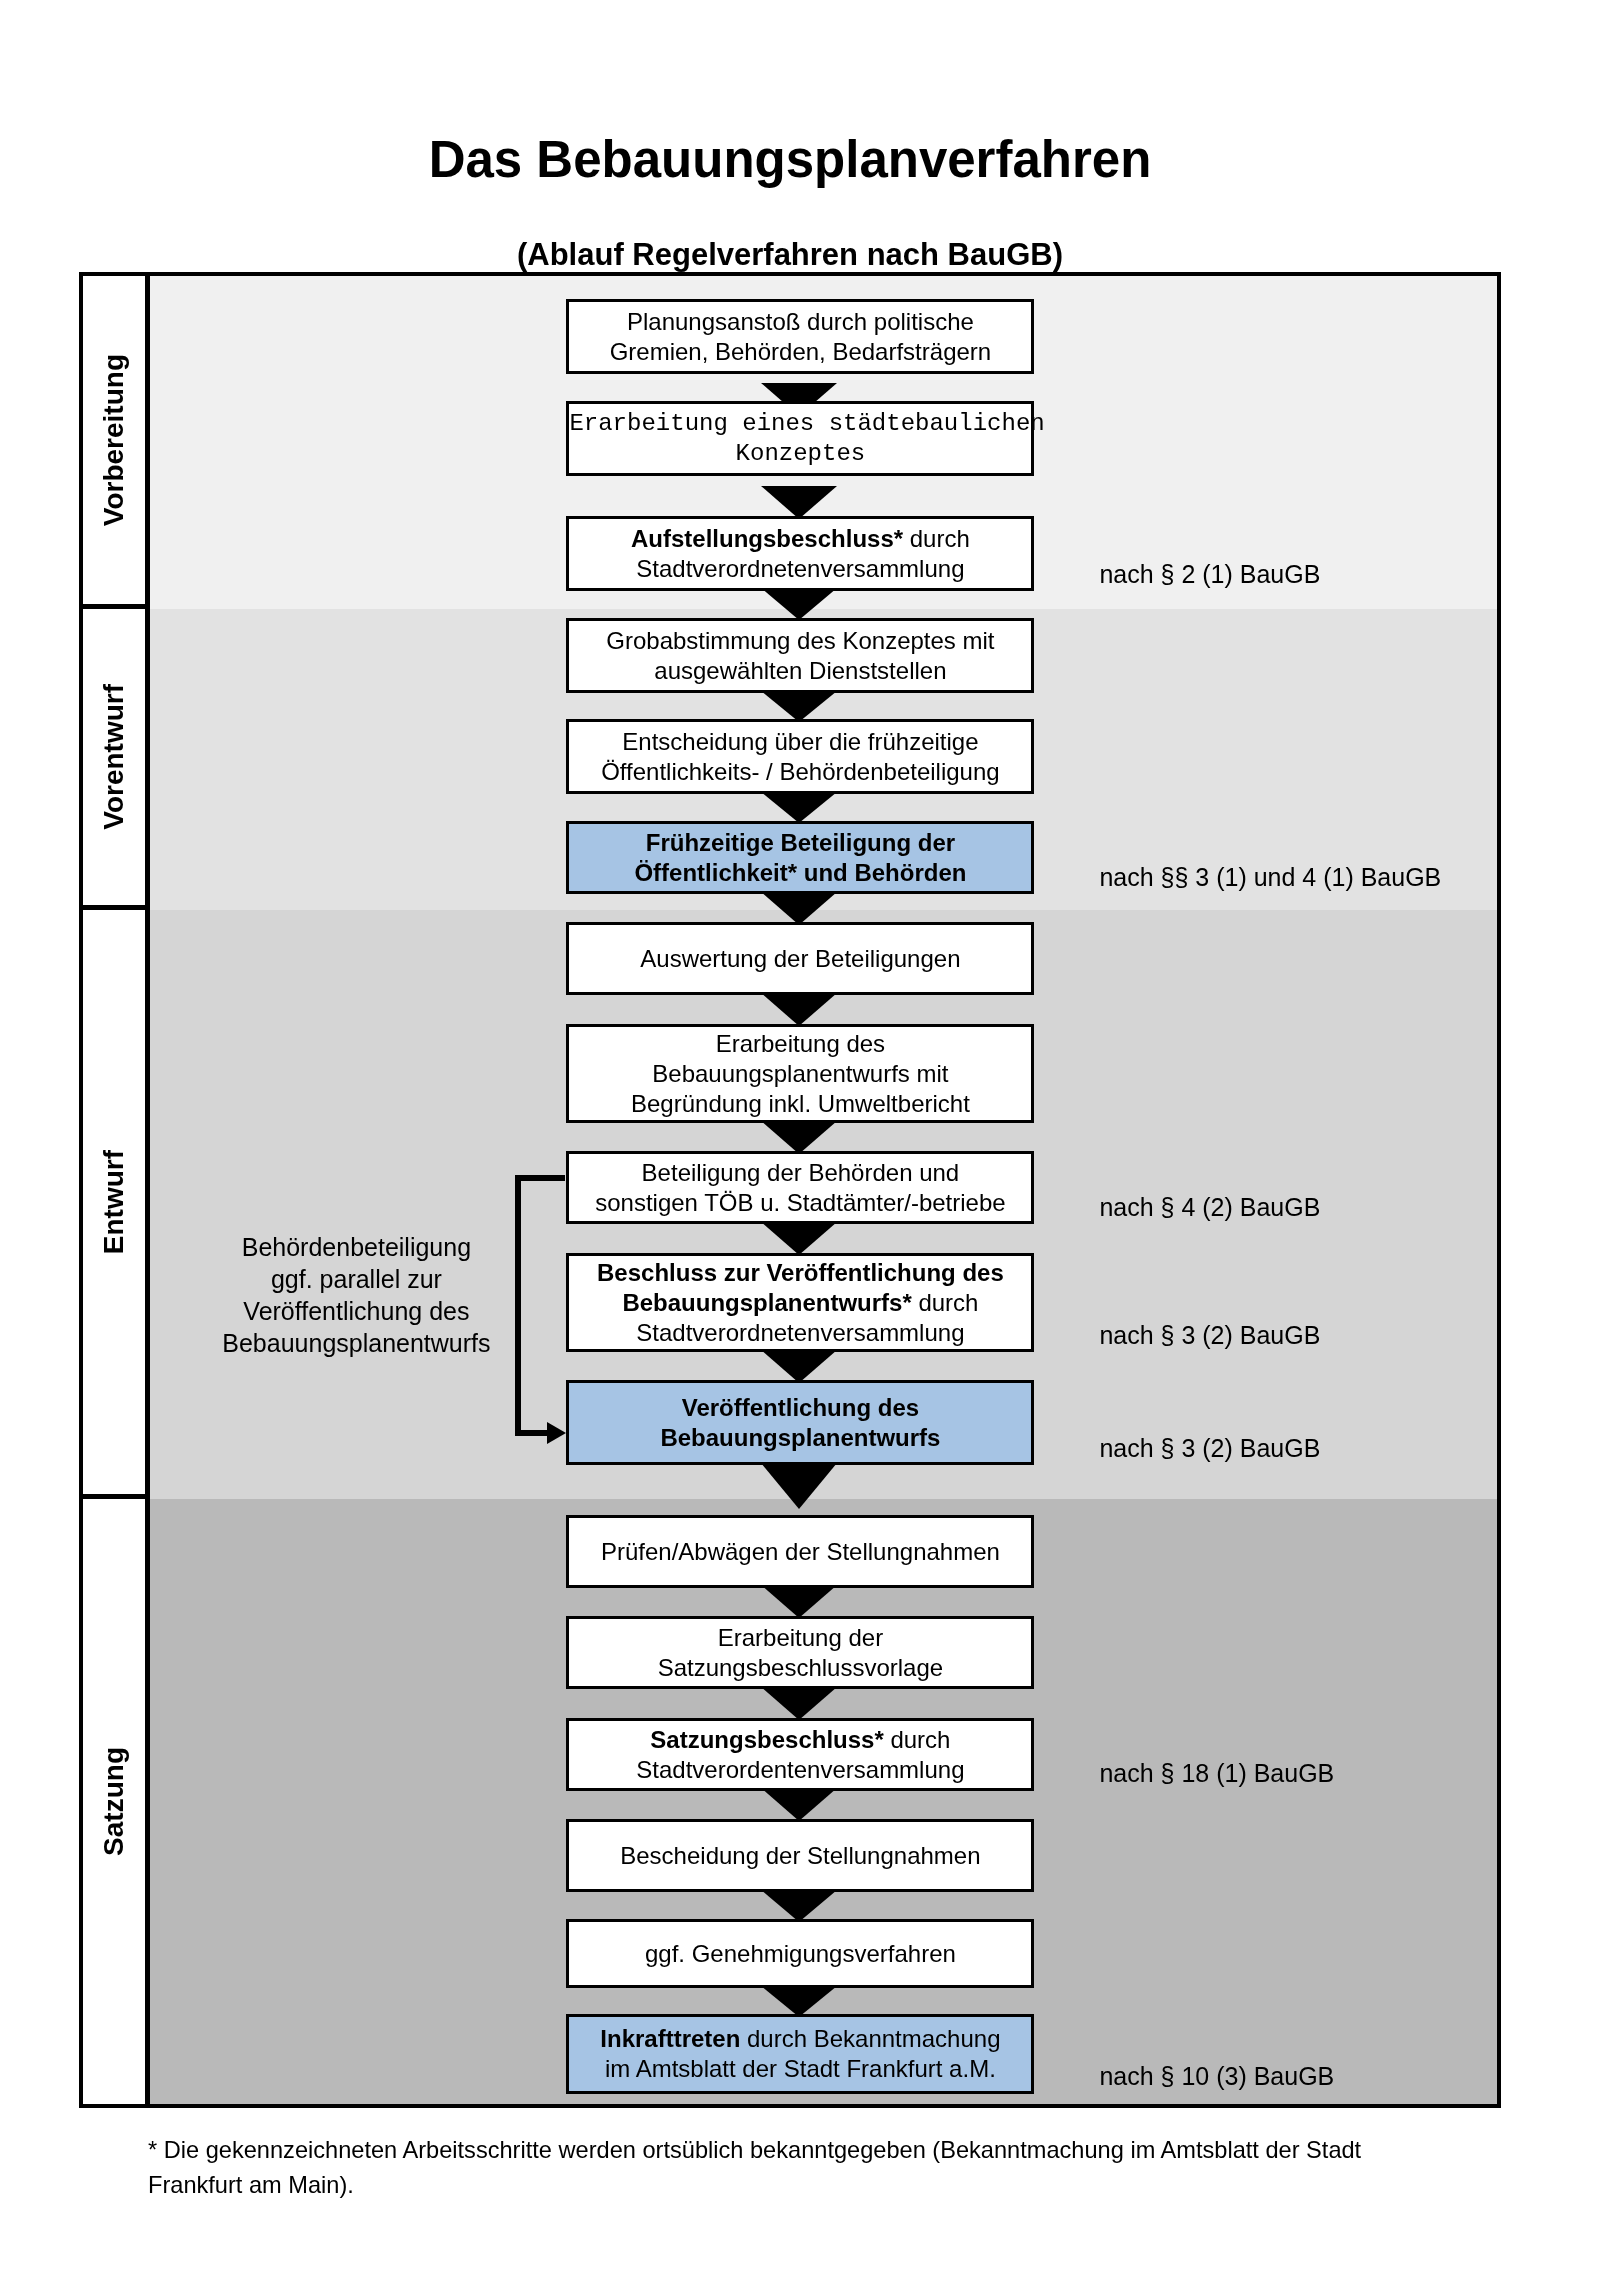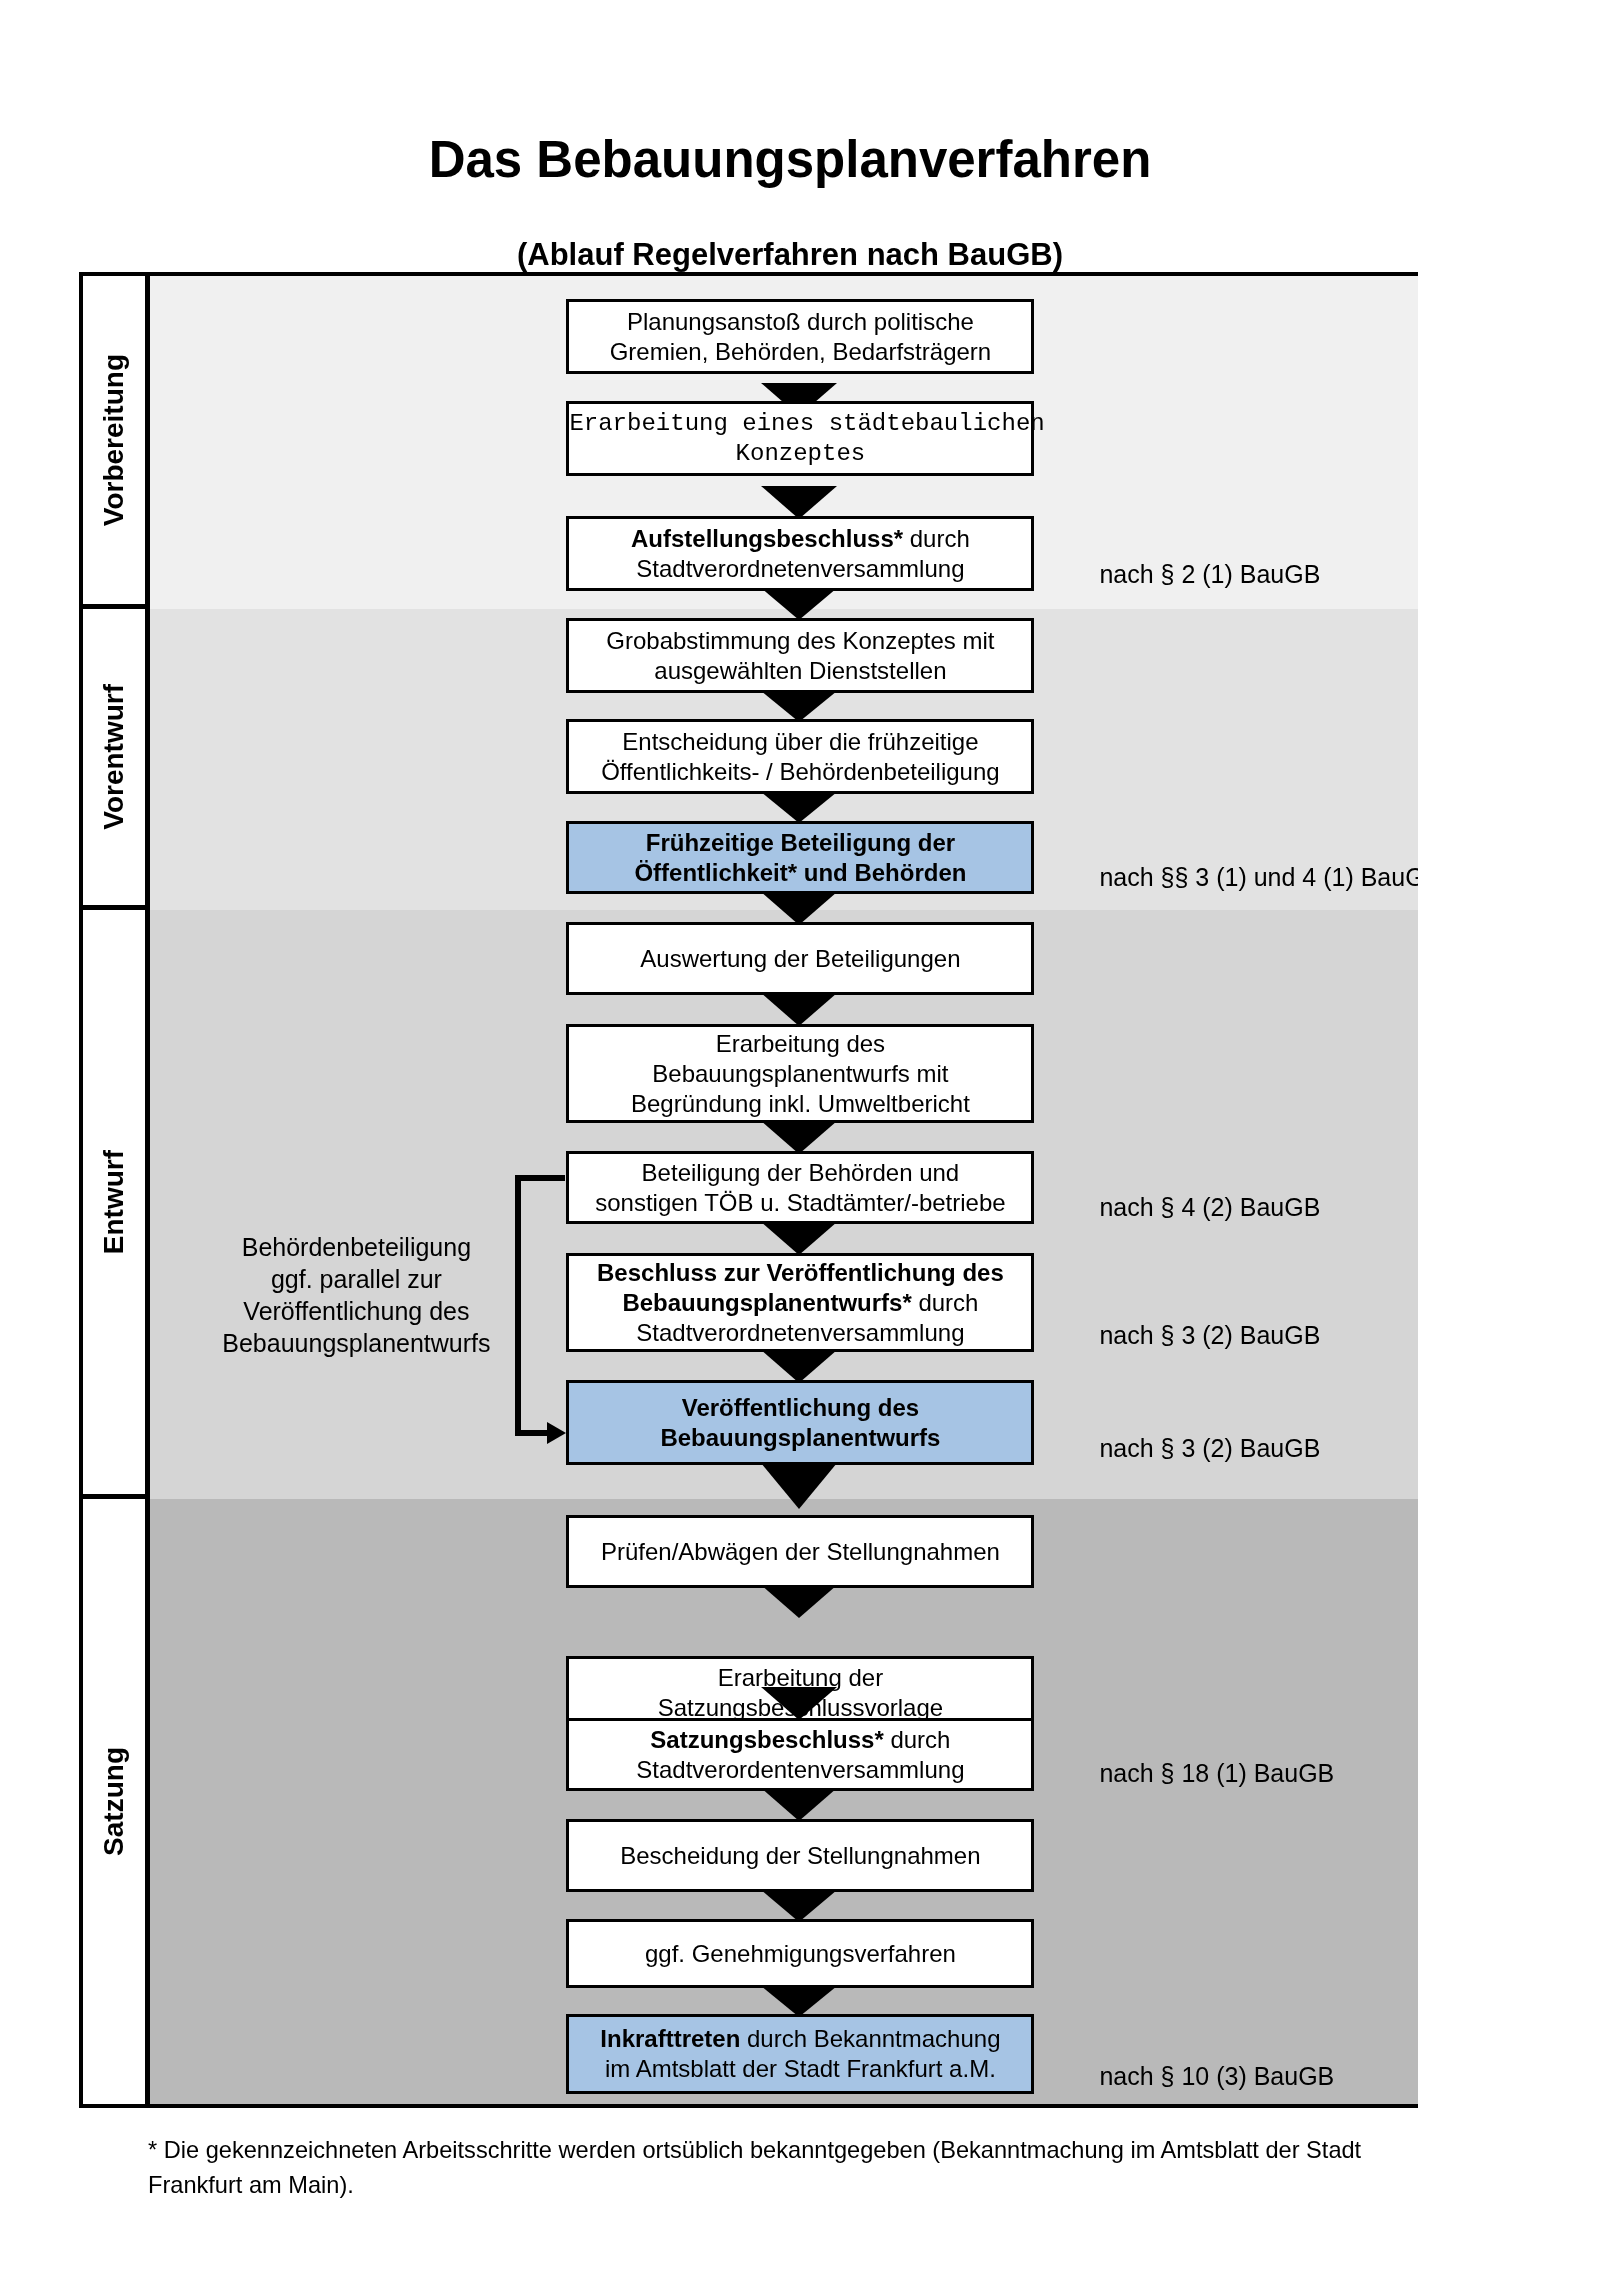--- a/index.html
+++ b/index.html
@@ -1,17 +1,17 @@
 <!DOCTYPE html>
 <html style="--hl: #a6c4e4;font-size:10.5px"><head>
 <meta charset="utf-8">
 <style>
   html,body { margin:0; padding:0; background:#fff; }
   #page {
-    position:relative; width:1418px; height:2295px; background:#ffffff;
+    position:relative; width:1623px; height:2295px; background:#ffffff;
     font-family:"Liberation Sans", sans-serif; color:#000; overflow:hidden;
   }
   .title {
     position:absolute; left:79px; top:130px; width:1422px;
     text-align:center; font-size:51px; font-weight:bold; letter-spacing:0;
   }
   .subtitle {
     position:absolute; left:79px; top:237px; width:1422px;
     text-align:center; font-size:31px; font-weight:bold;
   }
@@ -179,21 +179,21 @@
         <div class="pbox highlight" style="top: 1109px; height: 85px;">
           <div class="pline"><span class="b">Veröffentlichung des</span></div>
           <div class="pline"><span class="b">Bebauungsplanentwurfs</span></div>
         </div>
         <div class="down-arrow" style="top: 1192px; border-top-width: 46px;"></div>
         <div class="ref" style="top: 1163px;">nach § 3 (2) BauGB</div>
         <div class="pbox" style="top: 1244px; height: 73px;">
           <div class="pline"><span>Prüfen/Abwägen der Stellungnahmen</span></div>
         </div>
         <div class="down-arrow" style="top: 1314px; border-top-width: 33px;"></div>
-        <div class="pbox" style="top: 1345px; height: 73px; margin-top: 40px;">
+        <div class="pbox" style="top: 1345px; height: 73px;">
           <div class="pline"><span>Erarbeitung der</span></div>
           <div class="pline"><span>Satzungsbeschlussvorlage</span></div>
         </div>
         <div class="down-arrow" style="top: 1416px; border-top-width: 33px;"></div>
         <div class="pbox" style="top: 1447px; height: 73px;">
           <div class="pline"><span class="b">Satzungsbeschluss*</span><span> durch</span></div>
           <div class="pline"><span>Stadtverordentenversammlung</span></div>
         </div>
         <div class="down-arrow" style="top: 1517px; border-top-width: 33px;"></div>
         <div class="ref" style="top: 1488px;">nach § 18 (1) BauGB</div>

